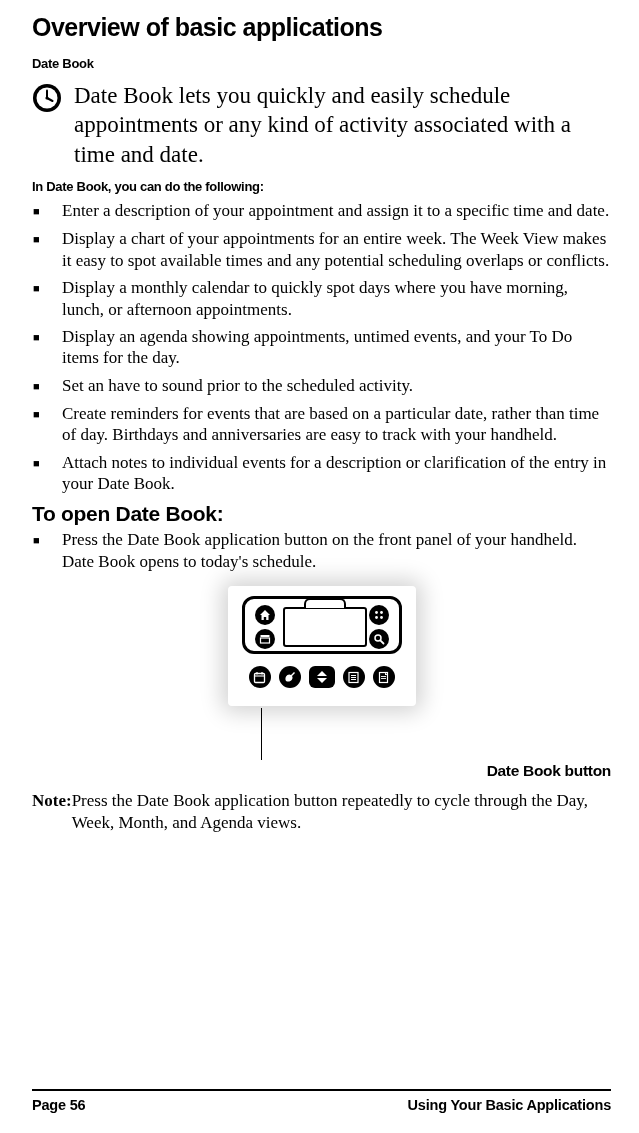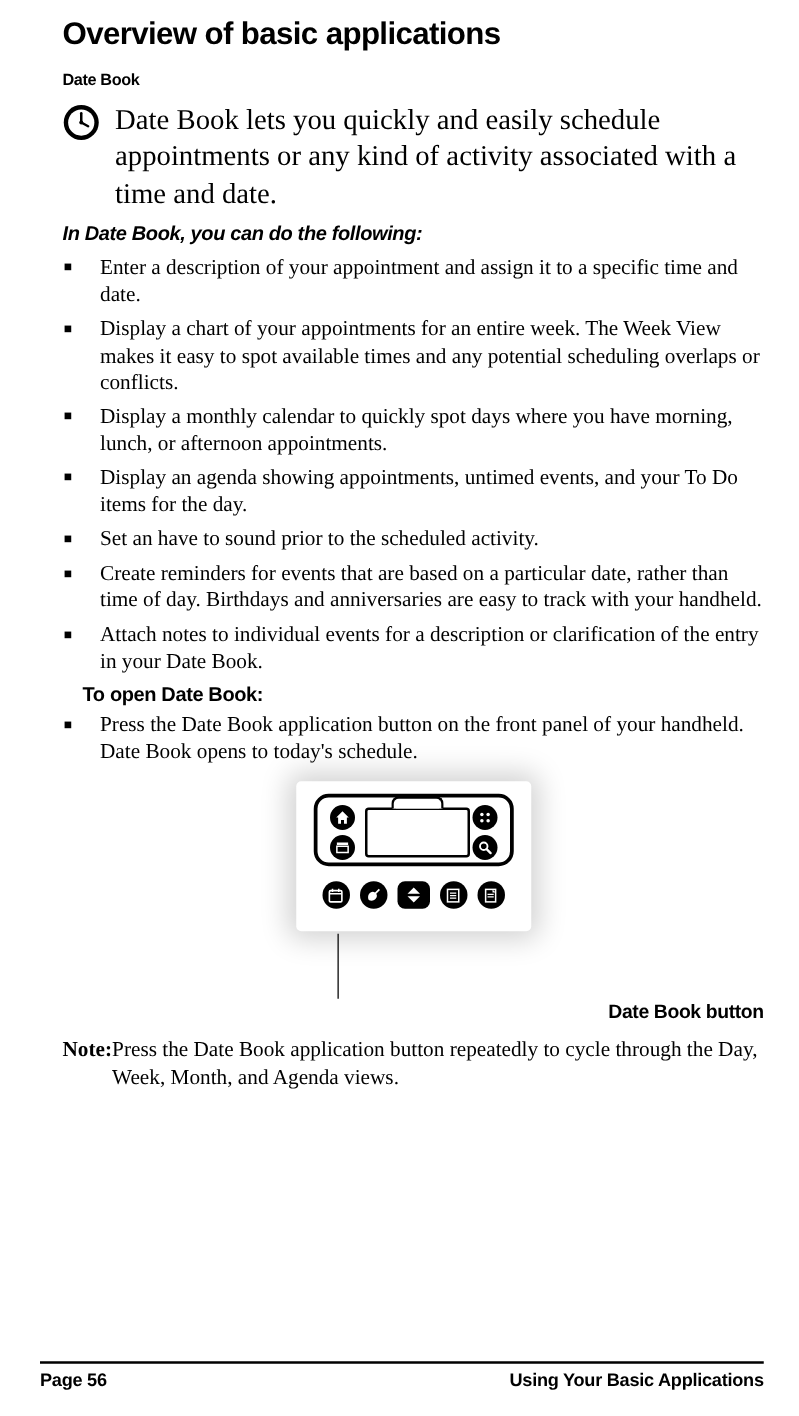--- a/index.html
+++ b/index.html
@@ -8,21 +8,21 @@
       width: 639px;
       height: 1133px;
       margin: 0;
       padding: 0;
       background: #fff;
       font-family: "Palatino Linotype", "Book Antiqua", Georgia, serif;
       color: #000;
       position: relative;
     }
     .page {
-      padding: 10px 28px 0 50px;
+      padding: 10px 28px 0 32px;
     }
     .h1 {
       font-family: "Trebuchet MS", "Gill Sans", Arial, sans-serif;
       font-weight: 700;
       font-size: 25px;
       letter-spacing: -0.5px;
       margin: 3px 0 14px;
     }
     .h2 {
       font-family: "Trebuchet MS","Gill Sans", Arial, sans-serif;
@@ -41,24 +41,23 @@
       flex: 0 0 auto;
       margin-top: 2px;
     }
     .intro-text {
       font-size: 23px;
       line-height: 1.28;
     }
     .h3 {
       font-family: "Trebuchet MS","Gill Sans", Arial, sans-serif;
       font-weight: 700;
-      font-size: 16px;
+      font-size: 13px;
       letter-spacing: -0.3px;
       margin: 8px 0 6px;
-      font-style: italic;
     }
     ul.bullets {
       list-style: none;
       padding: 0;
       margin: 0 0 6px;
     }
     ul.bullets li {
       display: flex;
       align-items: flex-start;
       font-size: 17px;
@@ -68,23 +67,23 @@
     ul.bullets li .sq {
       flex: 0 0 30px;
       font-size: 11px;
       line-height: 22px;
       padding-left: 1px;
     }
     ul.bullets li .txt { flex: 1 1 auto; }
     .h4 {
       font-family: "Trebuchet MS","Gill Sans", Arial, sans-serif;
       font-weight: 700;
-      font-size: 16px;
+      font-size: 21px;
       letter-spacing: -0.3px;
-      margin: 8px 16px 2px;
+      margin: 8px 0 2px;
     }
     .figure-wrap {
       text-align: center;
       margin: 14px 0 2px;
       position: relative;
     }
     .figure-inner {
       display: inline-block;
       position: relative;
       padding: 10px 14px 18px;

